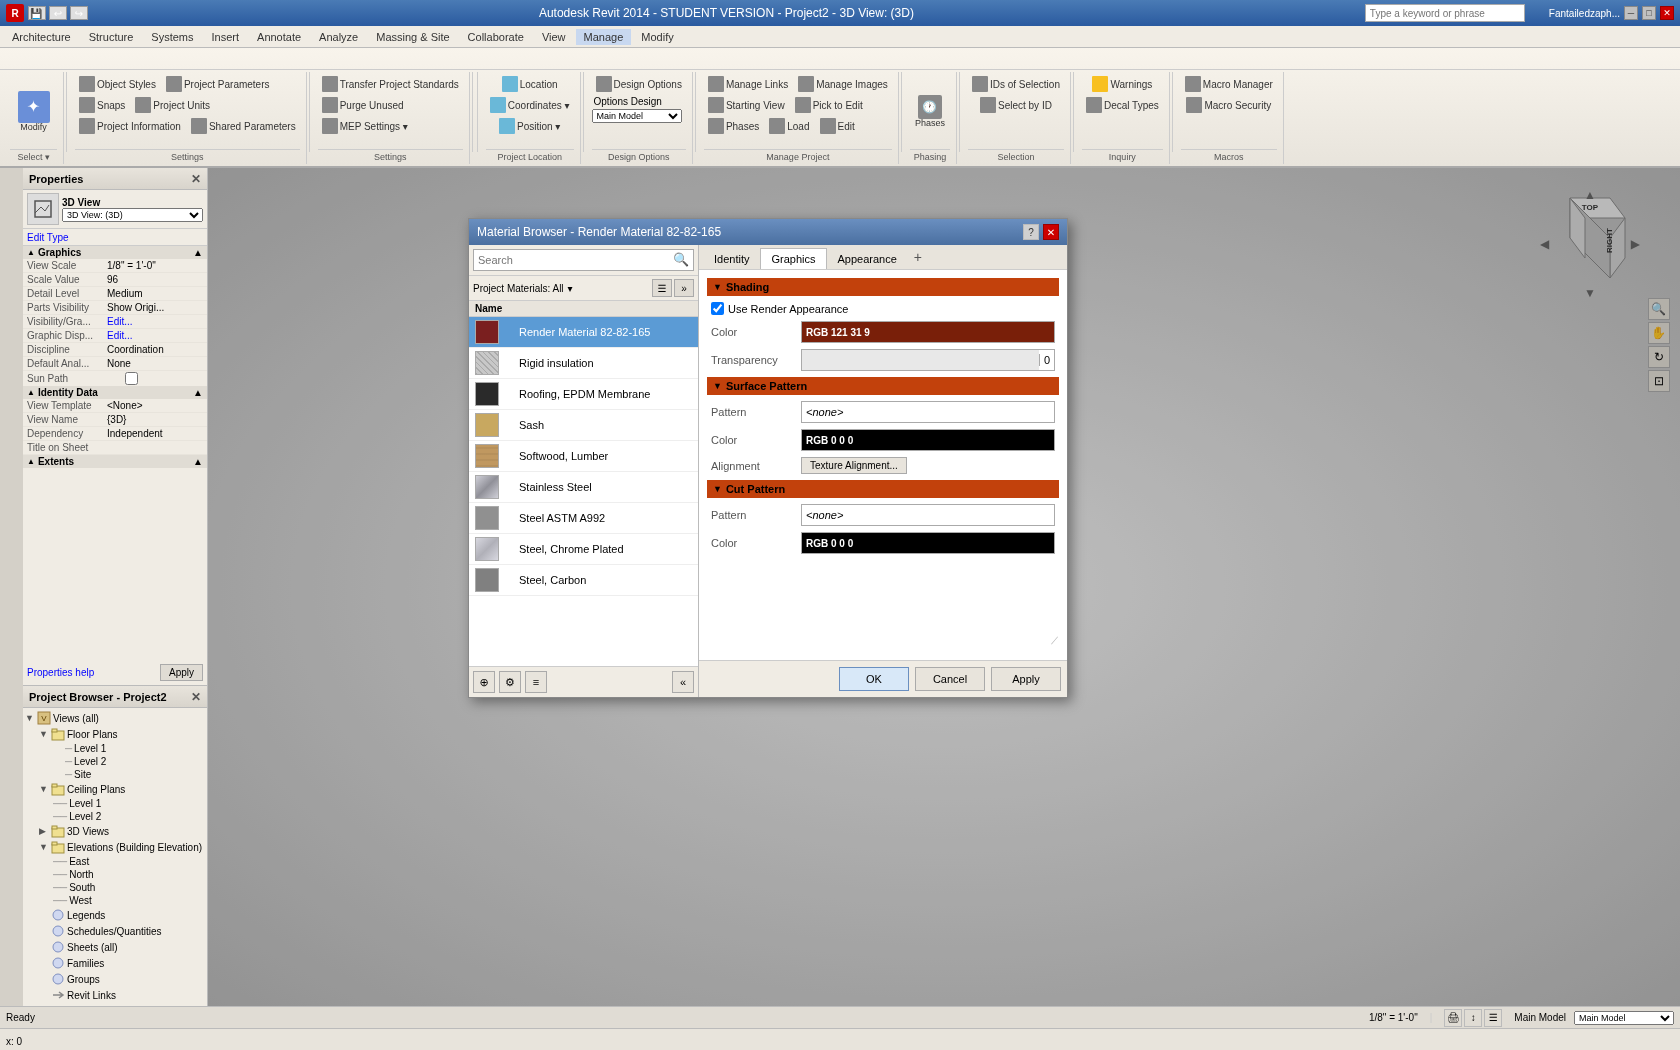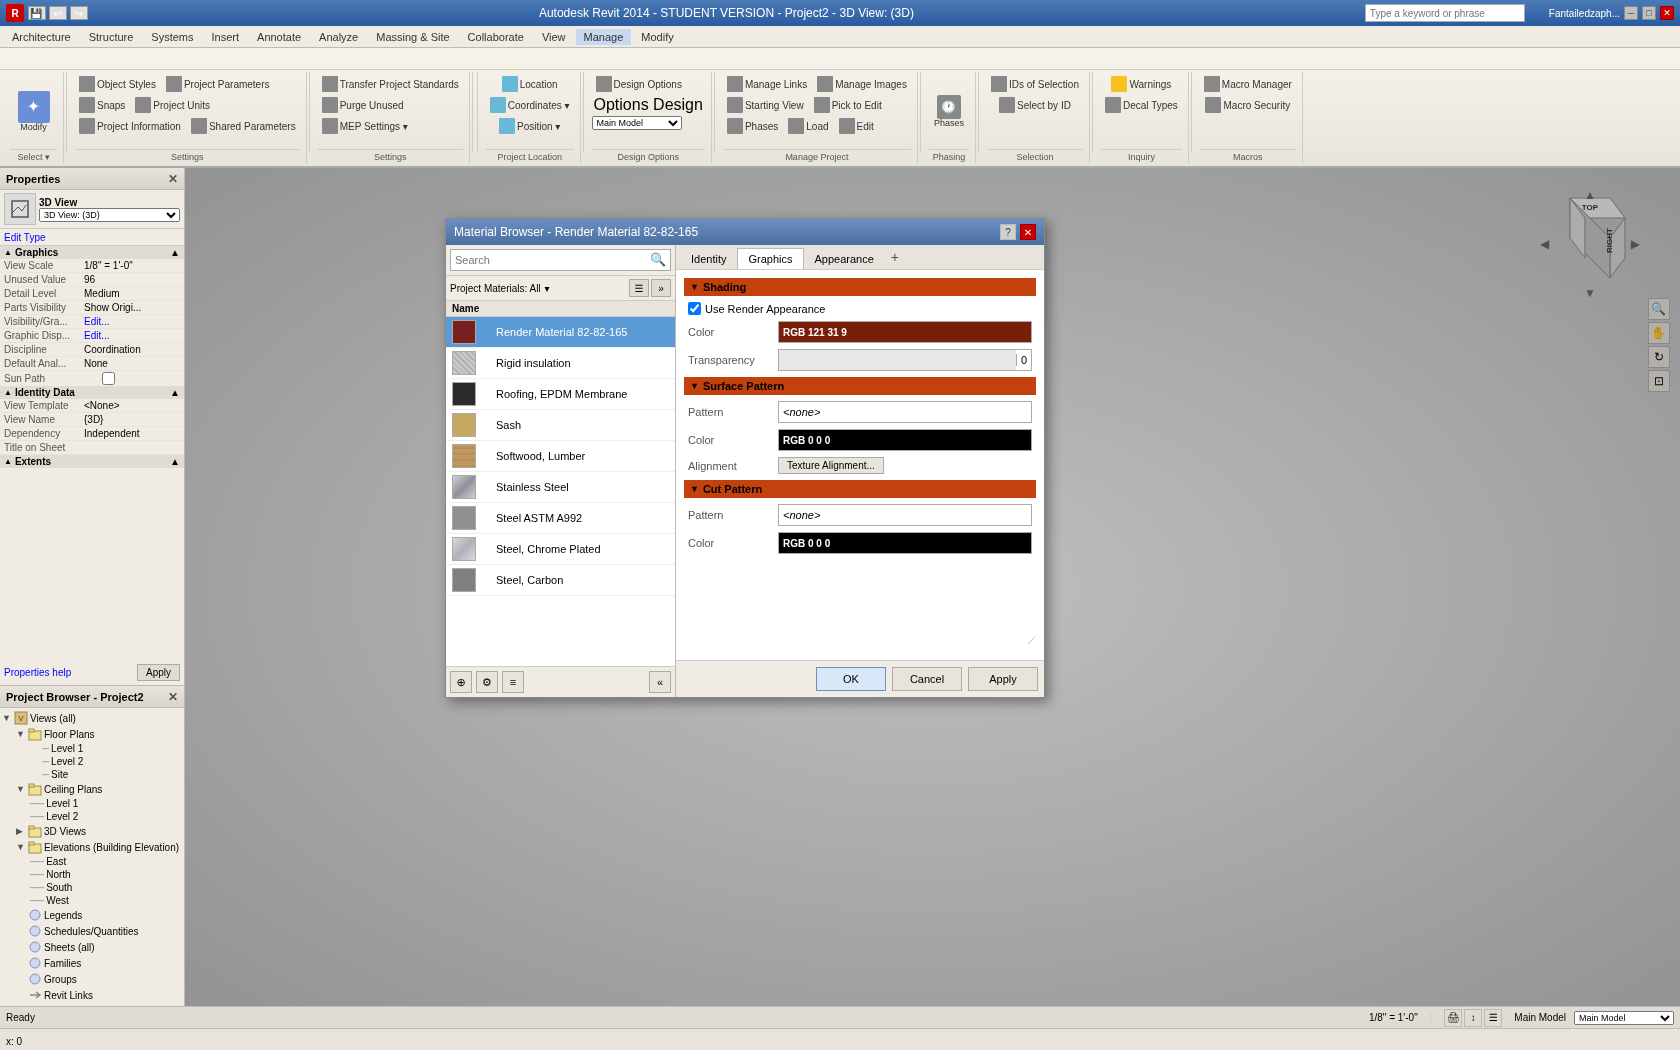--- a/index.html
+++ b/index.html
@@ -92,20 +92,21 @@
     }
     .ribbon-btn .icon { width: 24px; height: 24px; background: #888; border-radius: 2px; display: flex; align-items: center; justify-content: center; color: white; font-size: 12px; }
     .ribbon-btn .label { font-size: 9px; text-align: center; color: #333; line-height: 1.1; }
     .ribbon-btn-small { display: flex; align-items: center; gap: 2px; padding: 1px 3px; cursor: pointer; font-size: 10px; color: #333; border: 1px solid transparent; }
     .ribbon-btn-small .icon-sm { width: 16px; height: 16px; background: #888; border-radius: 1px; flex-shrink: 0; }
 
     
     #main-area {
       display: flex;
       height: calc(1050px - 26px - 22px - 120px - 22px - 22px);
+      padding-left: 23px;
     }
 
     
     #left-panel {
       width: 185px;
       background: #f0ece4;
       border-right: 1px solid #bbb;
       display: flex;
       flex-direction: column;
     }
@@ -598,21 +599,21 @@
       <div class="ribbon-group-label">Project Location</div>
     </div>
     <div class="ribbon-separator"></div>
 
     <div class="ribbon-group" style="min-width:80px;">
       <div class="ribbon-group-content" style="flex-direction:column;gap:1px;align-items:flex-start;">
         <div class="ribbon-btn-small">
           <div class="icon-sm" style="background:#888;"></div>
           <span>Design Options</span>
         </div>
-        <div style="display:flex;align-items:flex-start;gap:2px;font-size:16px;padding:1px 2px;">
+        <div style="display:flex;align-items:flex-start;gap:2px;font-size:10px;padding:1px 2px;">
           <span>Options Design</span>
         </div>
         <select style="font-size:9px;width:90px;">
           <option>Main Model</option>
         </select>
       </div>
       <div class="ribbon-group-label">Design Options</div>
     </div>
     <div class="ribbon-separator"></div>
 
@@ -744,21 +745,21 @@
 
       <div class="prop-section">
         <span>Graphics</span>
         <span style="margin-left:auto;font-size:10px;">▲</span>
       </div>
       <div class="prop-row">
         <span class="prop-label">View Scale</span>
         <span class="prop-value">1/8" = 1'-0"</span>
       </div>
       <div class="prop-row">
-        <span class="prop-label">Unused Value</span>
+        <span class="prop-label">Scale Value</span>
         <span class="prop-value">96</span>
       </div>
       <div class="prop-row">
         <span class="prop-label">Detail Level</span>
         <span class="prop-value">Medium</span>
       </div>
       <div class="prop-row">
         <span class="prop-label">Parts Visibility</span>
         <span class="prop-value">Show Origi...</span>
       </div>

